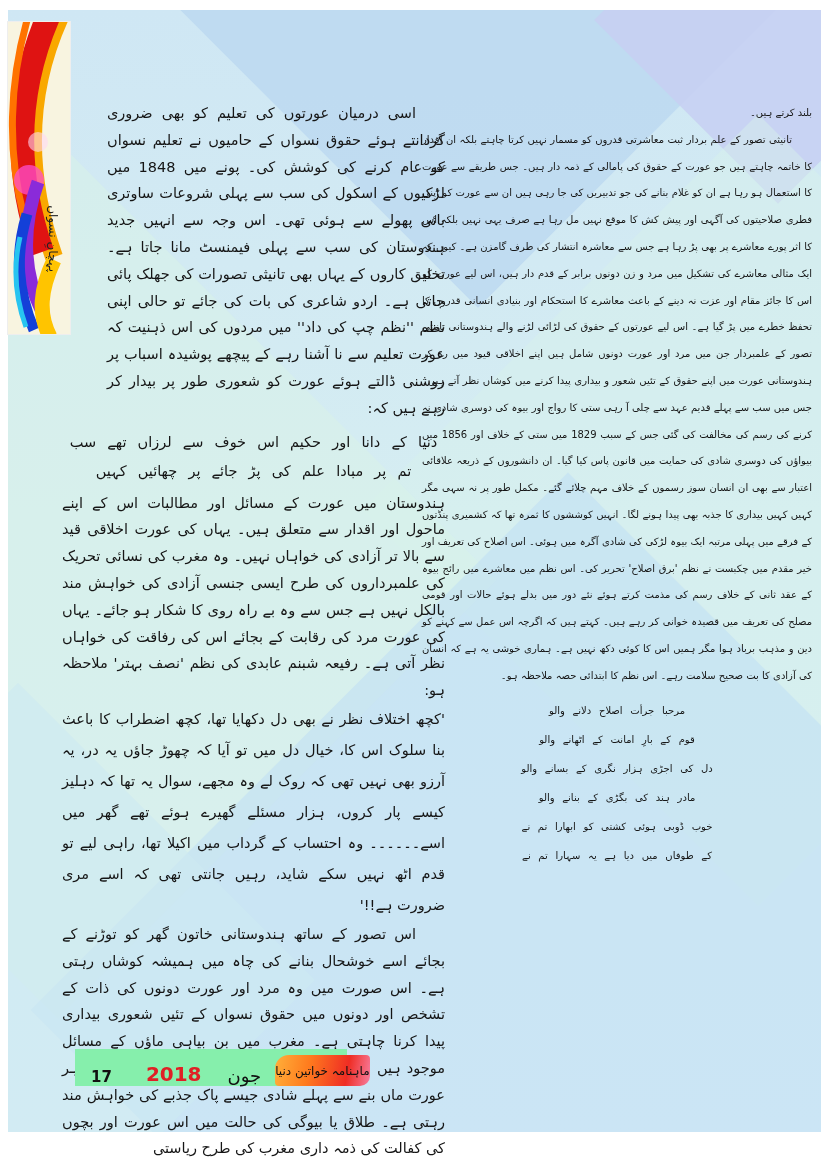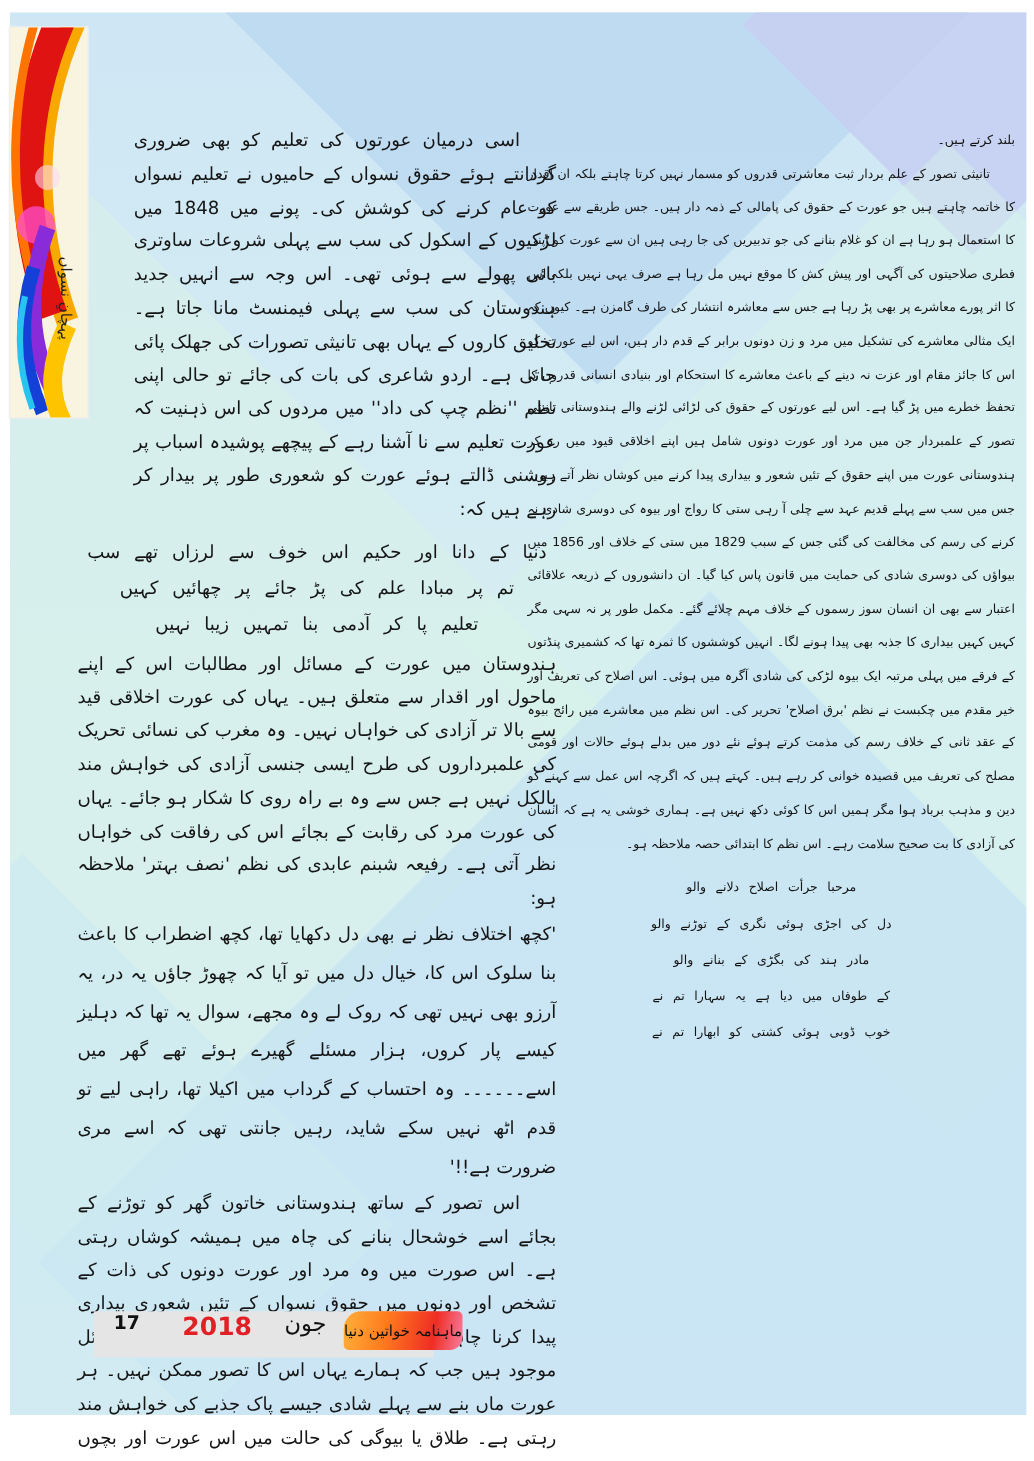--- a/index.html
+++ b/index.html
@@ -26,21 +26,21 @@
   .col-right{left:422px;top:100px;width:390px;font-size:10px;line-height:26.8px;}
   .col-left{left:62px;top:100px;width:383px;font-size:14.5px;line-height:26.8px;}
   .para{margin:0;text-indent:2em;}
   .para.noindent{text-indent:0;}
   .para.beside-art{margin-left:45px;}
   .poem{margin:6px 0 4px 0;}
   .poem-line{text-align:center;line-height:29px;word-spacing:.45em;text-indent:0;}
   .quote{margin:0;line-height:31px;text-indent:0;}
   
   .footer-bar{position:absolute;left:75px;top:1049px;width:272px;height:37px;
-              background:#e5e5e5;display:flex;align-items:flex-start;direction:ltr;}
+              background:#86efac;display:flex;align-items:flex-end;direction:ltr;}
   .page-num{font-weight:bold;font-size:15px;color:#111;margin-left:16px;}
   .year{font-weight:bold;font-size:20px;color:#e02025;margin-left:34px;}
   .month{font-size:18px;color:#111;margin-left:26px;direction:rtl;}
   .mag-badge{margin-left:14px;height:31px;flex:1;display:flex;align-items:center;justify-content:center;
              background:linear-gradient(100deg,#ffb03a 0%,#ff7c1e 35%,#ef2d24 75%,#f77ea0 100%);
              border-radius:14px 4px 10px 4px;}
   .mag-badge span{font-size:12px;color:#111;direction:rtl;white-space:nowrap;}
 </style>
 </head>
 <body>
@@ -70,33 +70,33 @@
     </svg>
   </div>
 
   <div class="side-caption">پہچانِ نسواں</div>
 
   <div class="col col-right">
     <p class="para noindent">بلند کرتے ہیں۔</p>
     <p class="para">تانیثی تصور کے علم بردار ثبت معاشرتی قدروں کو مسمار نہیں کرتا چاہتے بلکہ ان اقدار کا خاتمہ چاہتے ہیں جو عورت کے حقوق کی پامالی کے ذمہ دار ہیں۔ جس طریقے سے عورت کا استعمال ہو رہا ہے ان کو غلام بنانے کی جو تدبیریں کی جا رہی ہیں ان سے عورت کو اپنی فطری صلاحیتوں کی آگہی اور پیش کش کا موقع نہیں مل رہا ہے صرف یہی نہیں بلکہ اس کا اثر پورے معاشرے پر بھی پڑ رہا ہے جس سے معاشرہ انتشار کی طرف گامزن ہے۔ کیوں کہ ایک مثالی معاشرے کی تشکیل میں مرد و زن دونوں برابر کے قدم دار ہیں، اس لیے عورت کو اس کا جائز مقام اور عزت نہ دینے کے باعث معاشرے کا استحکام اور بنیادی انسانی قدروں کا تحفظ خطرے میں پڑ گیا ہے۔ اس لیے عورتوں کے حقوق کی لڑائی لڑنے والے ہندوستانی تانیثی تصور کے علمبردار جن میں مرد اور عورت دونوں شامل ہیں اپنے اخلاقی قیود میں رہ کر ہندوستانی عورت میں اپنے حقوق کے تئیں شعور و بیداری پیدا کرنے میں کوشاں نظر آتے ہیں۔ جس میں سب سے پہلے قدیم عہد سے چلی آ رہی ستی کا رواج اور بیوہ کی دوسری شادی نہ کرنے کی رسم کی مخالفت کی گئی جس کے سبب 1829 میں ستی کے خلاف اور 1856 میں بیواؤں کی دوسری شادی کی حمایت میں قانون پاس کیا گیا۔ ان دانشوروں کے ذریعہ علاقائی اعتبار سے بھی ان انسان سوز رسموں کے خلاف مہم چلائے گئے۔ مکمل طور پر نہ سہی مگر کہیں کہیں بیداری کا جذبہ بھی پیدا ہونے لگا۔ انہیں کوششوں کا ثمرہ تھا کہ کشمیری پنڈتوں کے فرقے میں پہلی مرتبہ ایک بیوہ لڑکی کی شادی آگرہ میں ہوئی۔ اس اصلاح کی تعریف اور خیر مقدم میں چکبست نے نظم 'برق اصلاح' تحریر کی۔ اس نظم میں معاشرے میں رائج بیوہ کے عقد ثانی کے خلاف رسم کی مذمت کرتے ہوئے نئے دور میں بدلے ہوئے حالات اور قومی مصلح کی تعریف میں قصیدہ خوانی کر رہے ہیں۔ کہتے ہیں کہ اگرچہ اس عمل سے کہنے کو دین و مذہب برباد ہوا مگر ہمیں اس کا کوئی دکھ نہیں ہے۔ ہماری خوشی یہ ہے کہ انسان کی آزادی کا بت صحیح سلامت رہے۔ اس نظم کا ابتدائی حصہ ملاحظہ ہو۔</p>
     <div class="poem">
       <div class="poem-line">مرحبا جرأت اصلاح دلانے والو</div>
-      <div class="poem-line">دل کی اجڑی ہوئی نگری کے توڑنے والو</div>
+      <div class="poem-line">قوم کے بارِ امانت کے اٹھانے والو</div>
+      <div class="poem-line">دل کی اجڑی ہزار نگری کے بسانے والو</div>
       <div class="poem-line">مادر ہند کی بگڑی کے بنانے والو</div>
+      <div class="poem-line">خوب ڈوبی ہوئی کشتی کو ابھارا تم نے</div>
       <div class="poem-line">کے طوفاں میں دیا ہے یہ سہارا تم نے</div>
-      <div class="poem-line">خوب ڈوبی ہوئی کشتی کو ابھارا تم نے</div>
     </div>
   </div>
 
   <div class="col col-left">
     <p class="para beside-art">اسی درمیان عورتوں کی تعلیم کو بھی ضروری گردانتے ہوئے حقوق نسواں کے حامیوں نے تعلیم نسواں کو عام کرنے کی کوشش کی۔ پونے میں 1848 میں لڑکیوں کے اسکول کی سب سے پہلی شروعات ساوتری بائی پھولے سے ہوئی تھی۔ اس وجہ سے انہیں جدید ہندوستان کی سب سے پہلی فیمنسٹ مانا جاتا ہے۔ تخلیق کاروں کے یہاں بھی تانیثی تصورات کی جھلک پائی جاتی ہے۔ اردو شاعری کی بات کی جائے تو حالی اپنی نظم ''نظم چپ کی داد'' میں مردوں کی اس ذہنیت کہ عورت تعلیم سے نا آشنا رہے کے پیچھے پوشیدہ اسباب پر روشنی ڈالتے ہوئے عورت کو شعوری طور پر بیدار کر رہے ہیں کہ:</p>
     <div class="poem">
       <div class="poem-line">دنیا کے دانا اور حکیم اس خوف سے لرزاں تھے سب</div>
       <div class="poem-line">تم پر مبادا علم کی پڑ جائے پر چھائیں کہیں</div>
-      <div class="poem-line">تعلیم پا کر آدمی بنا تمہیں زیبا نہیں</div>
     </div>
     <p class="para noindent">ہندوستان میں عورت کے مسائل اور مطالبات اس کے اپنے ماحول اور اقدار سے متعلق ہیں۔ یہاں کی عورت اخلاقی قید سے بالا تر آزادی کی خواہاں نہیں۔ وہ مغرب کی نسائی تحریک کی علمبرداروں کی طرح ایسی جنسی آزادی کی خواہش مند بالکل نہیں ہے جس سے وہ بے راہ روی کا شکار ہو جائے۔ یہاں کی عورت مرد کی رقابت کے بجائے اس کی رفاقت کی خواہاں نظر آتی ہے۔ رفیعہ شبنم عابدی کی نظم 'نصف بہتر' ملاحظہ ہو:</p>
     <p class="quote">'کچھ اختلاف نظر نے بھی دل دکھایا تھا، کچھ اضطراب کا باعث بنا سلوک اس کا، خیال دل میں تو آیا کہ چھوڑ جاؤں یہ در، یہ آرزو بھی نہیں تھی کہ روک لے وہ مجھے، سوال یہ تھا کہ دہلیز کیسے پار کروں، ہزار مسئلے گھیرے ہوئے تھے گھر میں اسے۔۔۔۔۔۔ وہ احتساب کے گرداب میں اکیلا تھا، راہی لیے تو قدم اٹھ نہیں سکے شاید، رہیں جانتی تھی کہ اسے مری ضرورت ہے!!'</p>
     <p class="para">اس تصور کے ساتھ ہندوستانی خاتون گھر کو توڑنے کے بجائے اسے خوشحال بنانے کی چاہ میں ہمیشہ کوشاں رہتی ہے۔ اس صورت میں وہ مرد اور عورت دونوں کی ذات کے تشخص اور دونوں میں حقوق نسواں کے تئیں شعوری بیداری پیدا کرنا چاہتی ہے۔ مغرب میں بن بیاہی ماؤں کے مسائل موجود ہیں جب کہ ہمارے یہاں اس کا تصور ممکن نہیں۔ ہر عورت ماں بنے سے پہلے شادی جیسے پاک جذبے کی خواہش مند رہتی ہے۔ طلاق یا بیوگی کی حالت میں اس عورت اور بچوں کی کفالت کی ذمہ داری مغرب کی طرح ریاستی</p>
   </div>
 
   <div class="footer-bar">
     <span class="page-num">17</span>
     <span class="year">2018</span>
     <span class="month">جون</span>

